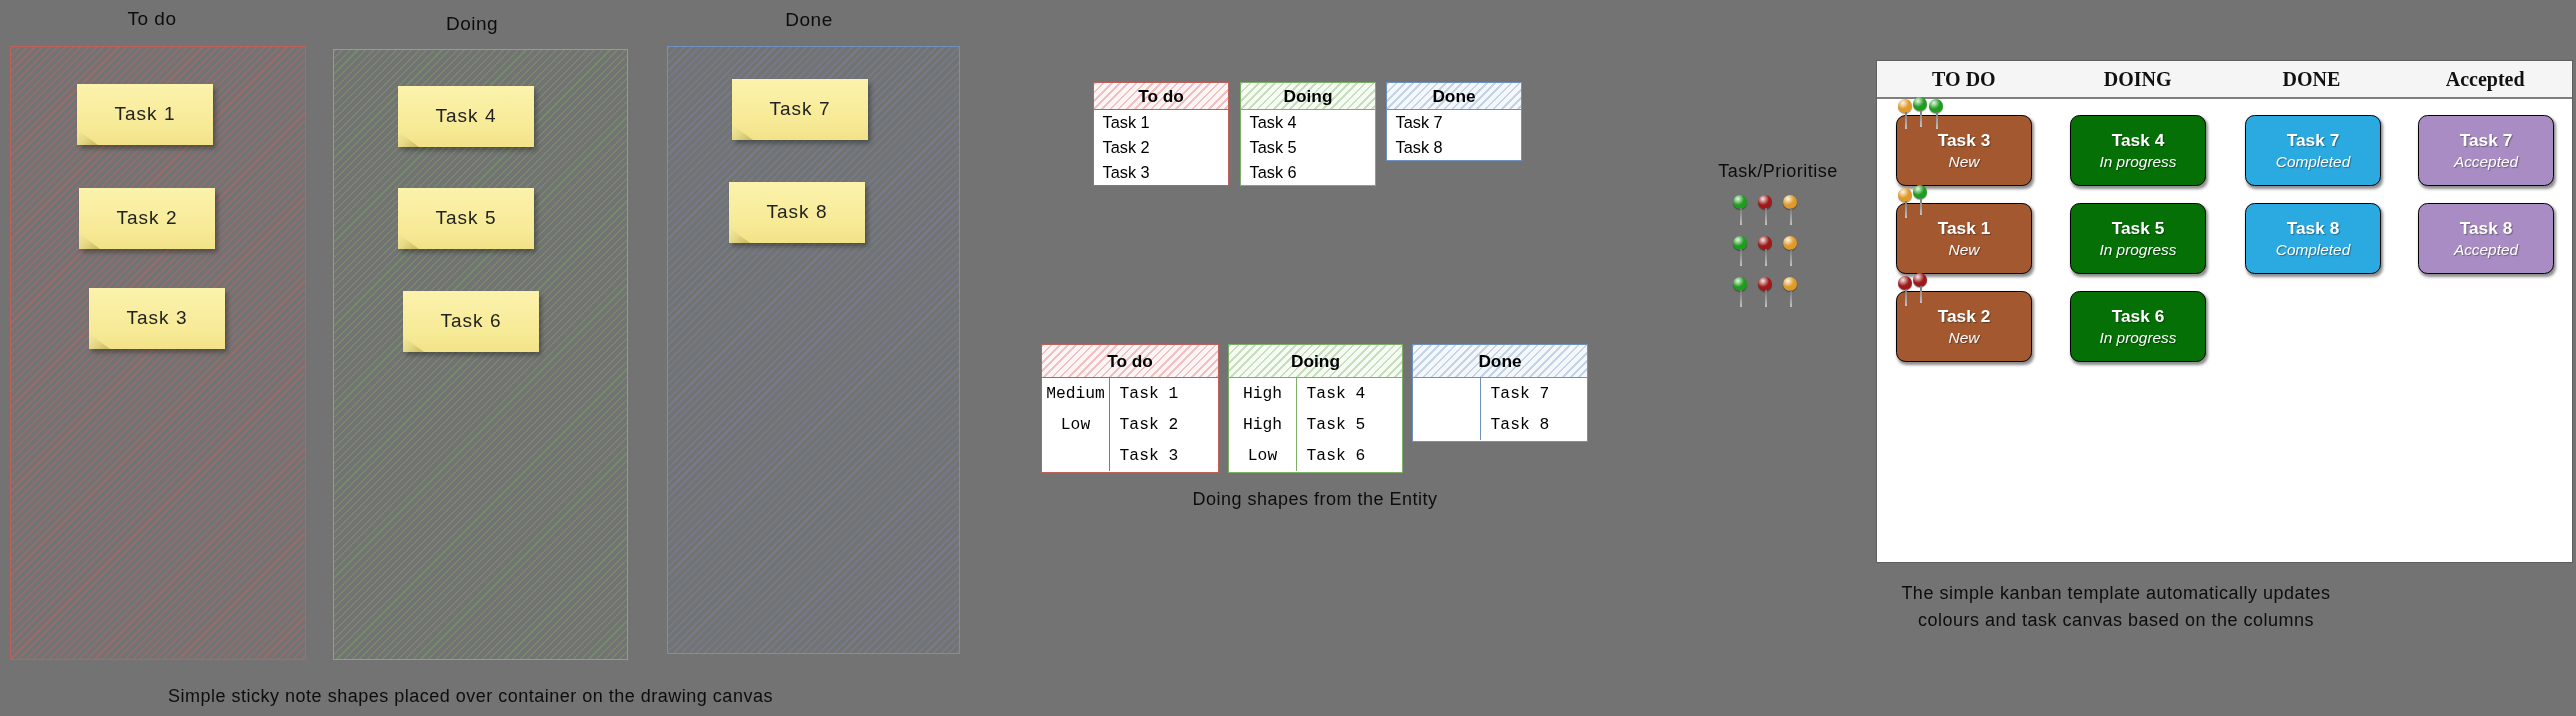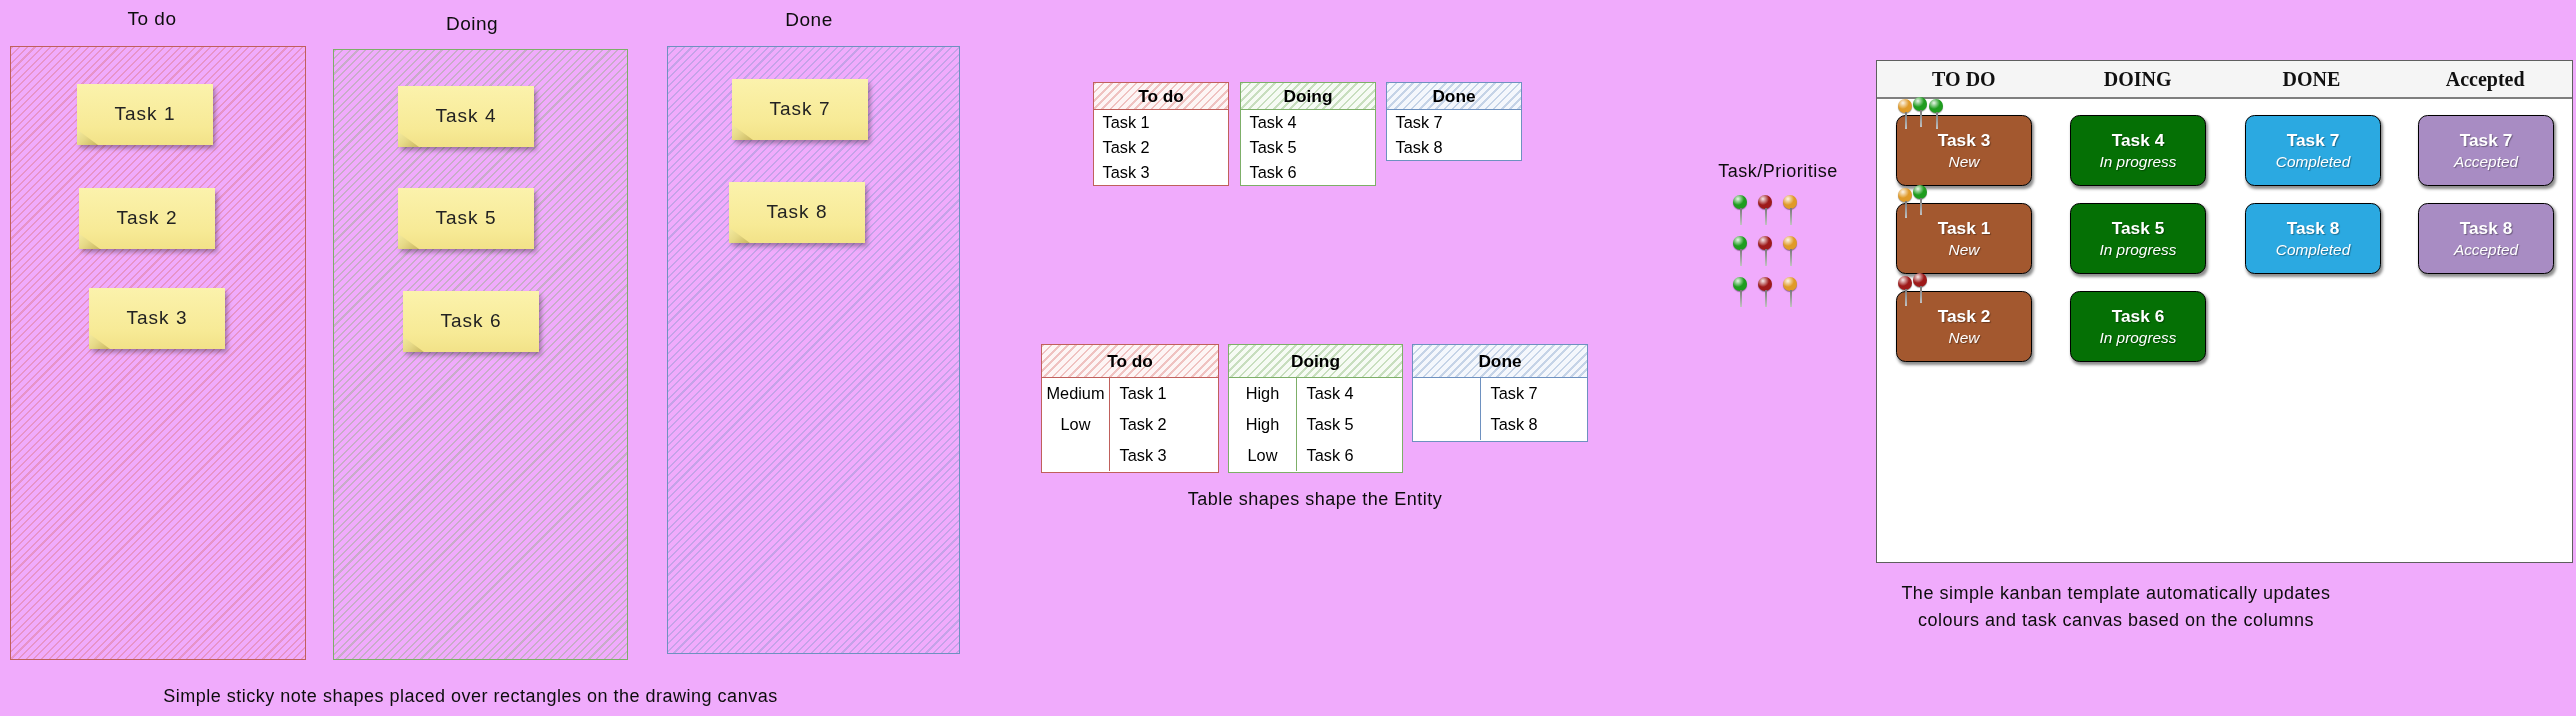--- a/index.html
+++ b/index.html
@@ -1,16 +1,16 @@
 <!DOCTYPE html>
 <html style="--red_border: #C0605C; --green_border: #7DAF68; --blue_border: #6E91C0; --brown: #A3582F; --green: #057005; --blue: #2BA9E1; --purple: #A88CC3; --pin_green: #1F9D1F; --pin_red: #9E1A1A; --pin_orange: #E09A28; --kb_header_bg: #F5F5F5; --sticky_yellow: #F7EA96;"><head>
 <meta charset="utf-8">
 <style>
   html,body{margin:0;padding:0;background:#ffffff;}
-  #canvas{position:relative;width:2576px;height:717px;background:#f0abfc;overflow:hidden;
+  #canvas{position:relative;width:2576px;height:717px;background:#737373;overflow:hidden;
           font-family:"Liberation Sans", sans-serif;color:#000;}
 
   
   .caption{position:absolute;text-align:center;font-size:18px;line-height:27px;
            letter-spacing:0.5px;color:#0d0d0d;}
   .col-label{position:absolute;width:154px;text-align:center;font-size:19px;
              letter-spacing:0.5px;color:#0d0d0d;}
 
   
   .hatch-rect{position:absolute;box-sizing:border-box;border:1.9px solid;}
@@ -43,21 +43,21 @@
   .lb-green .list-head{border-color:var(--green_border);
     background:repeating-linear-gradient(135deg,rgba(125,175,104,.38) 0 1.9px,rgba(255,255,255,0) 1.9px 5.8px),#f6fbf4;}
   .lb-blue{border-color:var(--blue_border);}
   .lb-blue .list-head{border-color:var(--blue_border);
     background:repeating-linear-gradient(135deg,rgba(110,145,192,.35) 0 1.9px,rgba(255,255,255,0) 1.9px 5.8px),#f4f7fc;}
 
   
   .tbl{position:absolute;box-sizing:border-box;border:1.9px solid;background:#fff;}
   .tbl-head{height:33px;line-height:33px;text-align:center;font-weight:bold;font-size:17.3px;
     border-bottom:1.9px solid;box-sizing:border-box;}
-  .tbl-row{display:flex;height:31px;line-height:31px;font-size:16.3px;}
+  .tbl-row{display:flex;height:31px;line-height:31px;font-size:16.3px;font-family:Liberation Mono, monospace;}
   .tbl-pri{width:67px;text-align:center;flex:0 0 auto;}
   .tbl-task{flex:1;padding-left:9.6px;border-left:1.9px solid;}
   .tb-red{border-color:var(--red_border);}
   .tb-red .tbl-head{border-color:var(--red_border);
     background:repeating-linear-gradient(135deg,rgba(214,100,96,.35) 0 1.9px,rgba(255,255,255,0) 1.9px 5.8px),#fdf5f5;}
   .tb-red .tbl-task{border-color:var(--red_border);}
   .tb-green{border-color:var(--green_border);}
   .tb-green .tbl-head{border-color:var(--green_border);
     background:repeating-linear-gradient(135deg,rgba(125,175,104,.38) 0 1.9px,rgba(255,255,255,0) 1.9px 5.8px),#f6fbf4;}
   .tb-green .tbl-task{border-color:var(--green_border);}
@@ -123,21 +123,21 @@
   <div class="sticky" style="left:403px;top:291px">
       <span class="sticky-text">Task 6</span>
     </div>
   <div class="sticky" style="left:732px;top:79px">
       <span class="sticky-text">Task 7</span>
     </div>
   <div class="sticky" style="left:729px;top:182px">
       <span class="sticky-text">Task 8</span>
     </div>
 
-  <div class="caption" style="left:29px;top:683px;width:883px">Simple sticky note shapes placed over rectangles on the drawing canvas</div>
+  <div class="caption" style="left:29px;top:683px;width:883px">Simple sticky note shapes placed over container on the drawing canvas</div>
 
   <div class="list-box lb-red" style="left:1093px;top:82px;height:104px">
     <div class="list-head">To do</div>
     <div class="list-item">Task 1</div>
     <div class="list-item">Task 2</div>
     <div class="list-item">Task 3</div>
   </div>
   <div class="list-box lb-green" style="left:1240px;top:82px;height:104px">
     <div class="list-head">Doing</div>
     <div class="list-item">Task 4</div>
@@ -185,21 +185,21 @@
     <div class="tbl-row">
         <span class="tbl-pri"></span>
         <span class="tbl-task">Task 7</span>
       </div>
     <div class="tbl-row">
         <span class="tbl-pri"></span>
         <span class="tbl-task">Task 8</span>
       </div>
   </div>
   <div class="caption" style="left:1142px;top:486px;width:346px">
-    <div>Table shapes shape the Entity</div>
+    <div>Doing shapes from the Entity</div>
   </div>
 
   <div class="caption" style="left:1701px;top:161px;width:154px;line-height:21px">Task/Prioritise</div>
   <div class="pin pin-green" style="left:1733px;top:195px"></div>
   <div class="pin pin-red" style="left:1758px;top:195px"></div>
   <div class="pin pin-orange" style="left:1783px;top:195px"></div>
   <div class="pin pin-green" style="left:1733px;top:236px"></div>
   <div class="pin pin-red" style="left:1758px;top:236px"></div>
   <div class="pin pin-orange" style="left:1783px;top:236px"></div>
   <div class="pin pin-green" style="left:1733px;top:277px"></div>

